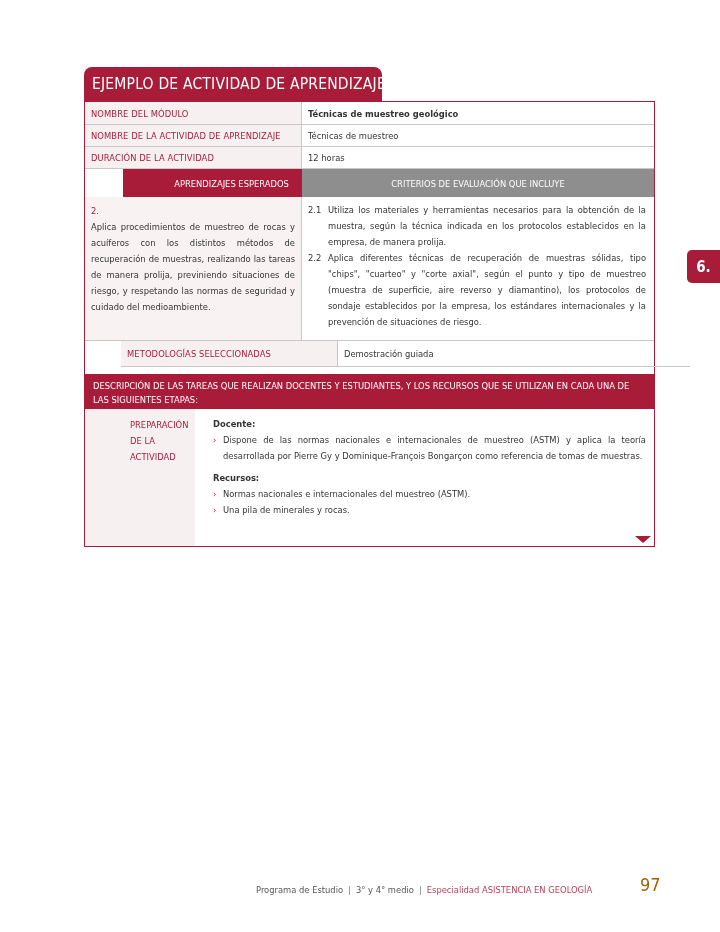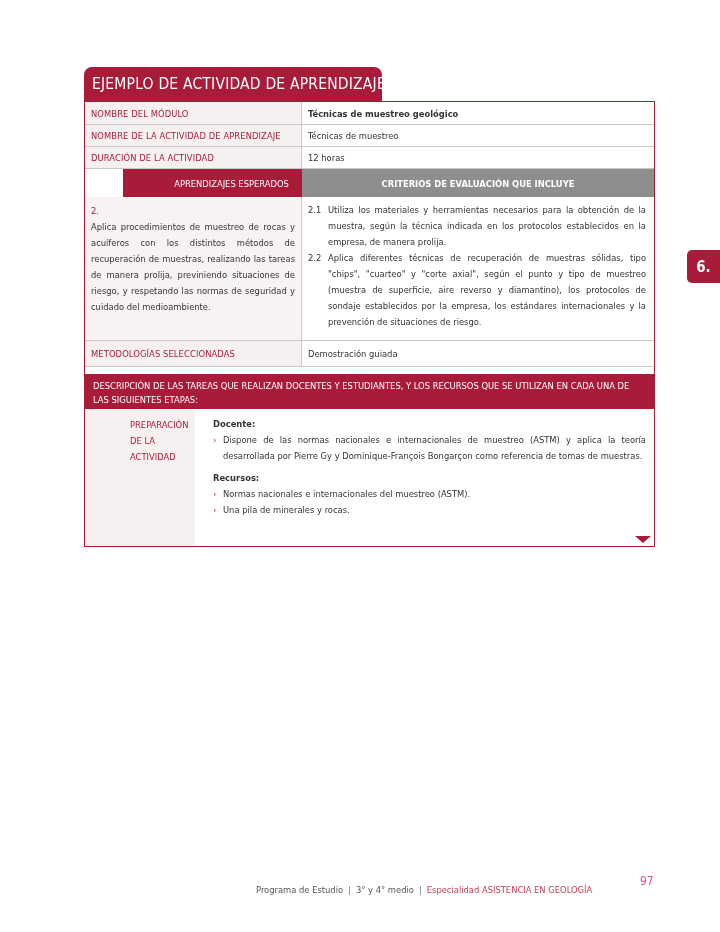--- a/index.html
+++ b/index.html
@@ -4,41 +4,41 @@
 <style>
   html, body { margin:0; padding:0; }
   body { width:720px; height:932px; background:#ffffff; position:relative; font-family:"DejaVu Sans Condensed","DejaVu Sans", sans-serif; overflow:hidden; }
   .tab-title { position:absolute; left:84px; top:67px; width:298px; height:44px; background:#a81c3a; border-radius:8px 8px 0 0; color:#fff; font-size:15.5px; letter-spacing:0.2px; line-height:35px; padding-left:8px; box-sizing:border-box; white-space:nowrap; }
   .frame { position:absolute; left:84px; top:101px; width:571px; height:446px; border:1.5px solid #a81c3a; box-sizing:border-box; background:#fff; }
   .row { position:absolute; left:0; width:100%; border-bottom:1px solid #c8c8c8; box-sizing:border-box; }
   .lbl { position:absolute; left:0; top:0; width:217px; height:100%; background:#f6f0f1; border-right:1px solid #c8c8c8; box-sizing:border-box; color:#a81c3a; font-size:9.3px; padding:0 6px; display:flex; align-items:center; white-space:nowrap; letter-spacing:0.1px; }
   .val { position:absolute; left:217px; top:0; right:0; height:100%; font-size:9.3px; color:#333; padding:0 6px; display:flex; align-items:center; white-space:nowrap; }
   .val.bold { font-weight:bold; }
   .hdr-l { position:absolute; left:0; top:0; width:217px; height:100%; background:#a81c3a; color:#fff; font-size:9.3px; display:flex; align-items:center; justify-content:center;margin-left:38px; }
-  .hdr-r { position:absolute; left:217px; top:0; right:0; height:100%; background:#8e8e8e; color:#fff; font-size:9.3px; display:flex; align-items:center; justify-content:center;font-weight:bold; }
+  .hdr-r { position:absolute; left:217px; top:0; right:0; height:100%; background:#8e8e8e; color:#fff; font-size:9.3px; display:flex; align-items:center; justify-content:center; }
   .learn { position:absolute; left:0; top:0; width:217px; height:100%; background:#f9f2f3; border-right:1px solid #c8c8c8; box-sizing:border-box; padding:6px 6px 0 6px; font-size:9.3px; color:#333; line-height:16px; text-align:justify; }
   .learn .num { color:#a81c3a; }
   .crit { position:absolute; left:217px; top:0; right:0; height:100%; padding:5px 8px 0 6px; font-size:9.3px; color:#333; line-height:16px; }
   .crit .item { display:flex; }
   .crit .n { width:20px; flex:none; }
   .crit .t { flex:1; text-align:justify; }
   .desc { position:absolute; left:0; width:100%; background:#a81c3a; color:#fff; font-size:9.3px; line-height:14px; padding:5px 8px; box-sizing:border-box; }
   .prep-l { position:absolute; left:0; width:110px; background:#f6f0f1; color:#a81c3a; font-size:9.3px; line-height:16px; padding:8px 6px; box-sizing:border-box; }
   .prep-r { position:absolute; left:110px; right:0; padding:7px 8px 0 18px; font-size:9.3px; color:#333; line-height:16px; }
   .prep-r .h { font-weight:bold; color:#333; }
   .bul { display:flex; }
   .bul .b { width:10px; flex:none; color:#a81c3a; }
   .bul .t { flex:1; text-align:justify; }
   .gap { height:6px; }
   .corner-arrow { position:absolute; right:3px; bottom:3px; width:0; height:0; border-left:8px solid transparent; border-right:8px solid transparent; border-top:7px solid #a81c3a; }
   .chapter { position:absolute; left:687px; top:250px; width:33px; height:33px; background:#a81c3a; border-radius:5px 0 0 5px; color:#fff; font-weight:bold; font-size:15px; display:flex; align-items:center; justify-content:center; }
   .footer { position:absolute; top:884px; left:256px; font-size:9.3px; color:#555; white-space:nowrap; }
   .footer .sep { color:#777; margin:0 5px; }
   .footer .spec { color:#c0405a; }
-  .pagenum { position:absolute; top:874px; left:640px; font-size:12px; color:#ec4899; }
+  .pagenum { position:absolute; top:874px; left:640px; font-size:18px; color:#a16207; }
 </style>
 </head>
 <body>
 
 <div class="tab-title">EJEMPLO DE ACTIVIDAD DE APRENDIZAJE</div>
 
 <div class="frame">
   <div class="row" style="top:0;height:23px;">
     <div class="lbl">NOMBRE DEL MÓDULO</div>
     <div class="val bold">Técnicas de muestreo geológico</div>
@@ -64,21 +64,21 @@
       <div class="item">
         <span class="n">2.1</span>
         <span class="t">Utiliza los materiales y herramientas necesarios para la obtención de la muestra, según la técnica indicada en los protocolos establecidos en la empresa, de manera prolija.</span>
       </div>
       <div class="item">
         <span class="n">2.2</span>
         <span class="t">Aplica diferentes técnicas de recuperación de muestras sólidas, tipo "chips", "cuarteo" y "corte axial", según el punto y tipo de muestreo (muestra de superficie, aire reverso y diamantino), los protocolos de sondaje establecidos por la empresa, los estándares internacionales y la prevención de situaciones de riesgo.</span>
       </div>
     </div>
   </div>
-  <div class="row" style="top:239px;height:26px;">
+  <div class="row" style="top:239px;height:26px;margin-left:36px;">
     <div class="lbl">METODOLOGÍAS SELECCIONADAS</div>
     <div class="val">Demostración guiada</div>
   </div>
   <div class="desc" style="top:272px;height:35px;">DESCRIPCIÓN DE LAS TAREAS QUE REALIZAN DOCENTES Y ESTUDIANTES, Y LOS RECURSOS QUE SE UTILIZAN EN CADA UNA DE LAS SIGUIENTES ETAPAS:</div>
   <div class="prep-l" style="top:307px;height:137px;padding-left:45px;">PREPARACIÓN DE LA ACTIVIDAD</div>
   <div class="prep-r" style="top:307px;">
     <div class="h">Docente:</div>
     <div class="bul">
       <span class="b">›</span>
       <span class="t">Dispone de las normas nacionales e internacionales de muestreo (ASTM) y aplica la teoría desarrollada por Pierre Gy y Dominique-François Bongarçon como referencia de tomas de muestras.</span>

